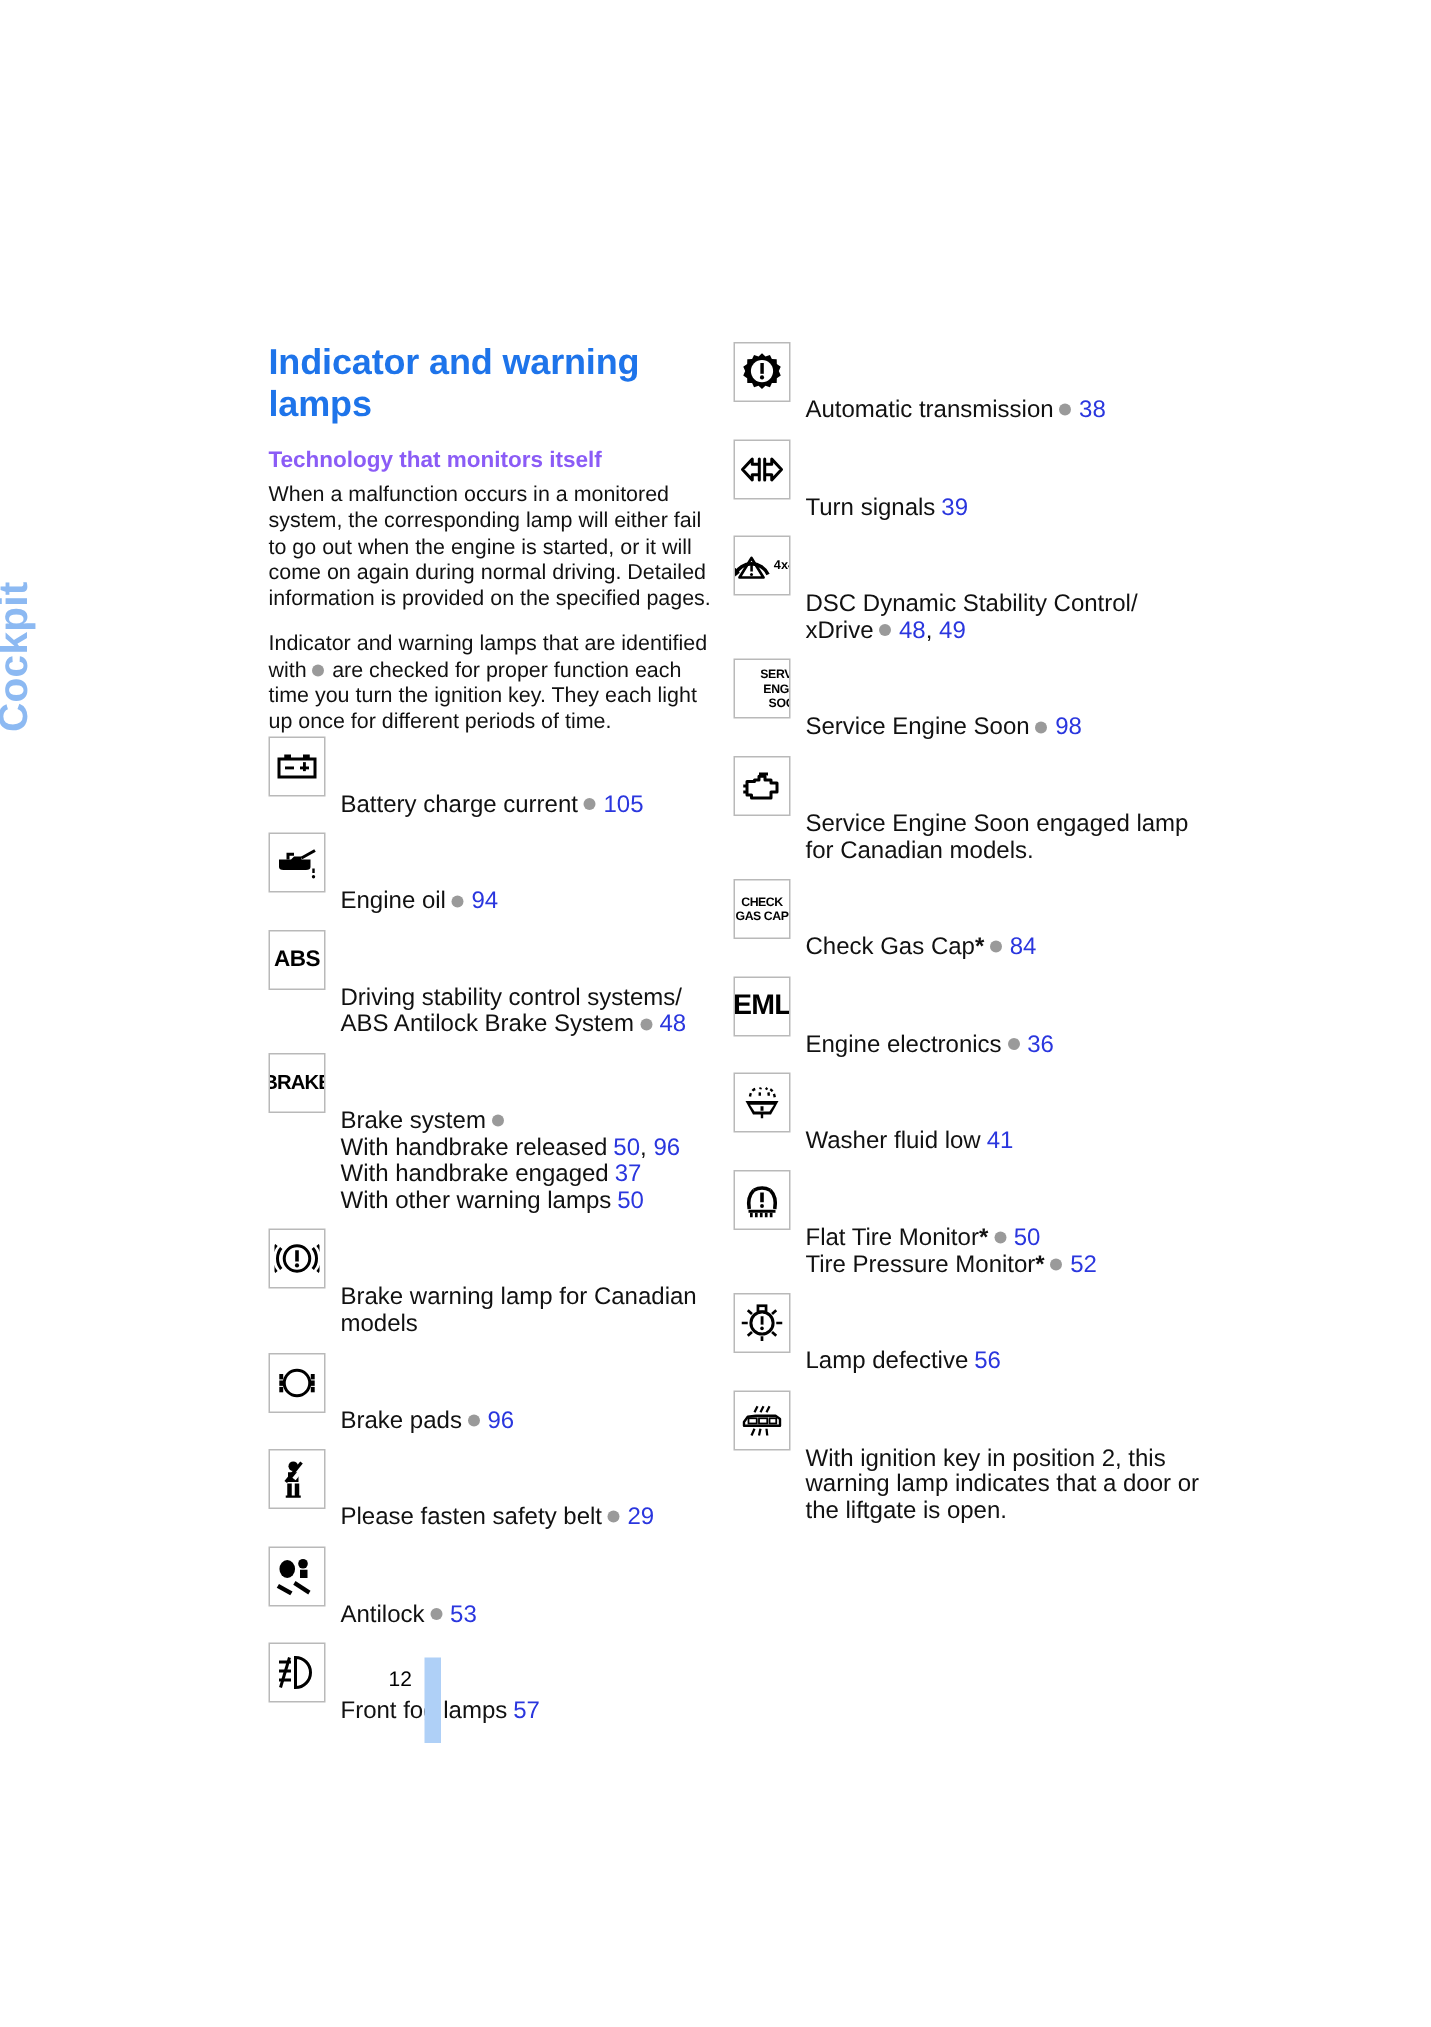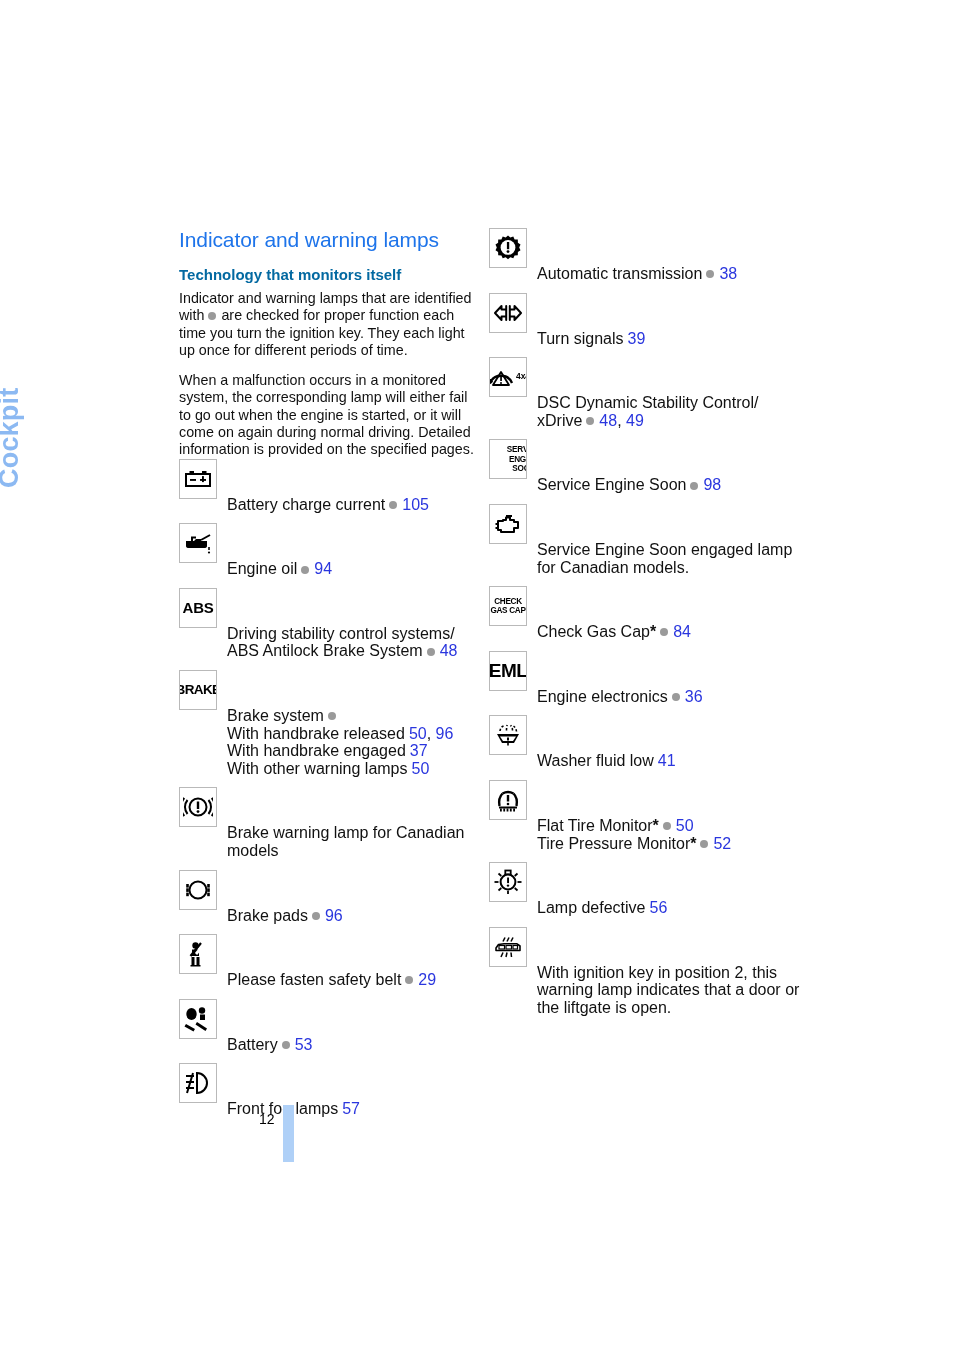--- a/index.html
+++ b/index.html
@@ -39,30 +39,30 @@
   .col {
     position: absolute;
     top: 228px;
     width: 300px;
   }
   .col-left  { left: 179px; width: 300px; }
   .col-right { left: 489px; width: 320px; }
 
   h1.title {
     margin: 0 0 14px 0;
-    font-size: 21px;
-    font-weight: normal;
+    font-size: 24px;
+    font-weight: bold;
     color: #1E74EA;
     letter-spacing: -0.1px;
   }
   h2.subtitle {
     margin: 0 0 7px 0;
     font-size: 15px;
     font-weight: bold;
-    color: #0369a1;
+    color: #8b5cf6;
   }
   p.body {
     margin: 0 0 13px 0;
     font-size: 14.3px;
     line-height: 17.3px;
     color: #111;
   }
   p.body:last-of-type { margin-bottom: 0; }
 
   
@@ -145,24 +145,24 @@
 </head>
 <body>
 
 <div class="page">
 
   <div class="chapter-tab">Cockpit</div>
 
   <div class="col col-left">
     <h1 class="title">Indicator and warning lamps</h1>
     <h2 class="subtitle">Technology that monitors itself</h2>
+    <p class="body">When a malfunction occurs in a monitored system, the corresponding lamp will either fail to go out when the engine is started, or it will come on again during normal driving. Detailed information is provided on the specified pages.</p>
     <p class="body">
       <span>Indicator and warning lamps that are identified with</span><span class="dot"></span> <span>are checked for proper function each time you turn the ignition key. They each light up once for different periods of time.</span>
     </p>
-    <p class="body">When a malfunction occurs in a monitored system, the corresponding lamp will either fail to go out when the engine is started, or it will come on again during normal driving. Detailed information is provided on the specified pages.</p>
 
     <div class="lamp-list" id="left-list">
         <div class="lamp-row">
           <div class="lamp-icon">
             <svg width="30" height="30" viewBox="0 0 30 30" fill="none" stroke="#000" stroke-width="1.6">
               <rect x="3" y="10" width="24" height="12" stroke-width="2"></rect>
               <rect x="6.5" y="7" width="4.5" height="3" fill="#000" stroke="none"></rect>
               <rect x="19" y="7" width="4.5" height="3" fill="#000" stroke="none"></rect>
               <rect x="7" y="15" width="6" height="1.9" fill="#000" stroke="none"></rect>
               <rect x="17" y="15" width="6" height="1.9" fill="#000" stroke="none"></rect>
@@ -269,21 +269,21 @@
               <g fill="#000" stroke="none">
                 <ellipse cx="8.5" cy="10" rx="5.2" ry="6"></ellipse>
                 <circle cx="19" cy="6.5" r="3.2"></circle>
                 <path d="M17 10.5 L22 10.5 L22 16 L17 16 Z"></path>
                 <path d="M3 20 L12 25 L10.5 27.5 L1.5 22.5 Z"></path>
                 <path d="M14 18 L24 24.5 L22.5 27 L12.5 20.5 Z"></path>
               </g>
             </svg>
           </div>
           <div class="lamp-text">
-            <div class="lamp-line"><span>Battery</span><span class="dot"></span><span class="pg">53</span></div>
+            <div class="lamp-line"><span>Antilock</span><span class="dot"></span><span class="pg">53</span></div>
           </div>
         </div>
         <div class="lamp-row">
           <div class="lamp-icon">
             <svg width="30" height="30" viewBox="0 0 30 30" fill="none" stroke="#000" stroke-width="1.6">
               <path d="M14 5 A10 10 0 0 1 14 25 Z" fill="#fff" stroke="#000" stroke-width="2"></path>
               <path d="M3 8 L11 8" stroke="#000" stroke-width="2"></path>
               <path d="M3 14 L11 14" stroke="#000" stroke-width="2"></path>
               <path d="M3 20 L11 20" stroke="#000" stroke-width="2"></path>
               <path d="M10 5 L4 25" stroke="#000" stroke-width="2"></path>

